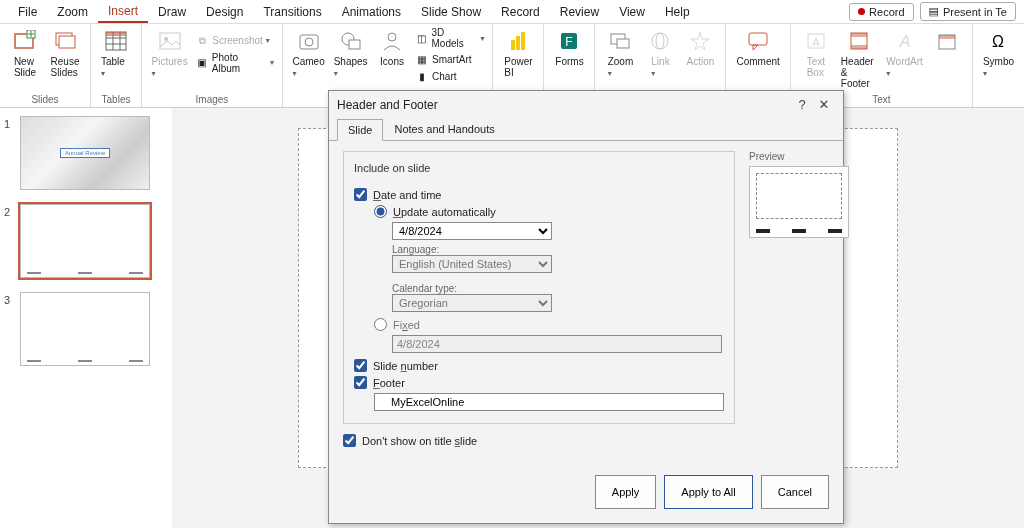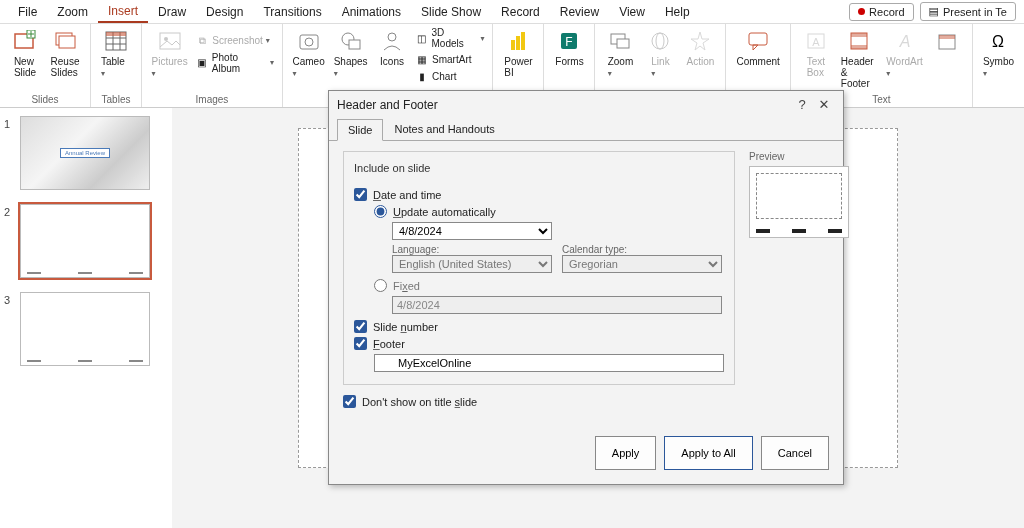--- a/index.html
+++ b/index.html
@@ -52,23 +52,23 @@
 .fieldset-label { font-size:11px; color:#333; margin-bottom:14px; }
 .chk-row { display:flex; align-items:center; gap:6px; margin:4px 0; font-size:11px; }
 .chk-row input[type=checkbox]{ width:13px; height:13px; accent-color:#2b579a;}
 .chk-row input[type=radio]{ width:13px; height:13px; accent-color:#2b579a;}
 .underline { text-decoration: underline; text-decoration-color:#666; }
 .indent1 { margin-left:20px; }
 .indent2 { margin-left:38px; }
 .frm-input { width:160px; height:18px; font-size:11px; padding:1px 4px; border:1px solid #888; background:#fff;}
 .frm-select { height:18px; font-size:11px; border:1px solid #888; background:#eee; padding:0 2px;}
 .frm-select.disabled { color:#777; }
-.lang-row { display:flex; gap:10px; margin-top:4px;}
+.lang-row { display:flex; gap:10px; margin-top:4px;flex-direction:column;}
 .lbl-small { font-size:10px; color:#666; }
-.footer-input { width:350px; height:18px; font-size:11px; padding:1px 23px; border:1px solid #888; background:#fff;}
+.footer-input { width:350px; height:18px; font-size:11px; padding:1px 16px; border:1px solid #888; background:#fff;}
 .section-box { border:1px solid #ccc; padding:10px 10px 12px 10px; }
 .preview-col { width:110px; }
 .preview-box { border:1px solid #bbb; width:100px; height:72px; margin-top:4px; background:#fff; position:relative; padding:6px;}
 .preview-inner { border:1px dashed #888; width:100%; height:46px; }
 .preview-strip { position:absolute; bottom:4px; left:6px; right:6px; display:flex; justify-content:space-between;}
 .preview-strip span{ width:14px; height:4px; background:#222;}
 .dlg-buttons { display:flex; justify-content:flex-end; gap:8px; padding:10px 14px 14px 0;}
 .dlg-btn { border:1px solid #888; background:#fdfdfd; padding:10px 16px; font-size:11px; cursor:pointer;}
 .dlg-btn.primary { border:1.5px solid #2b579a; }
 </style>

